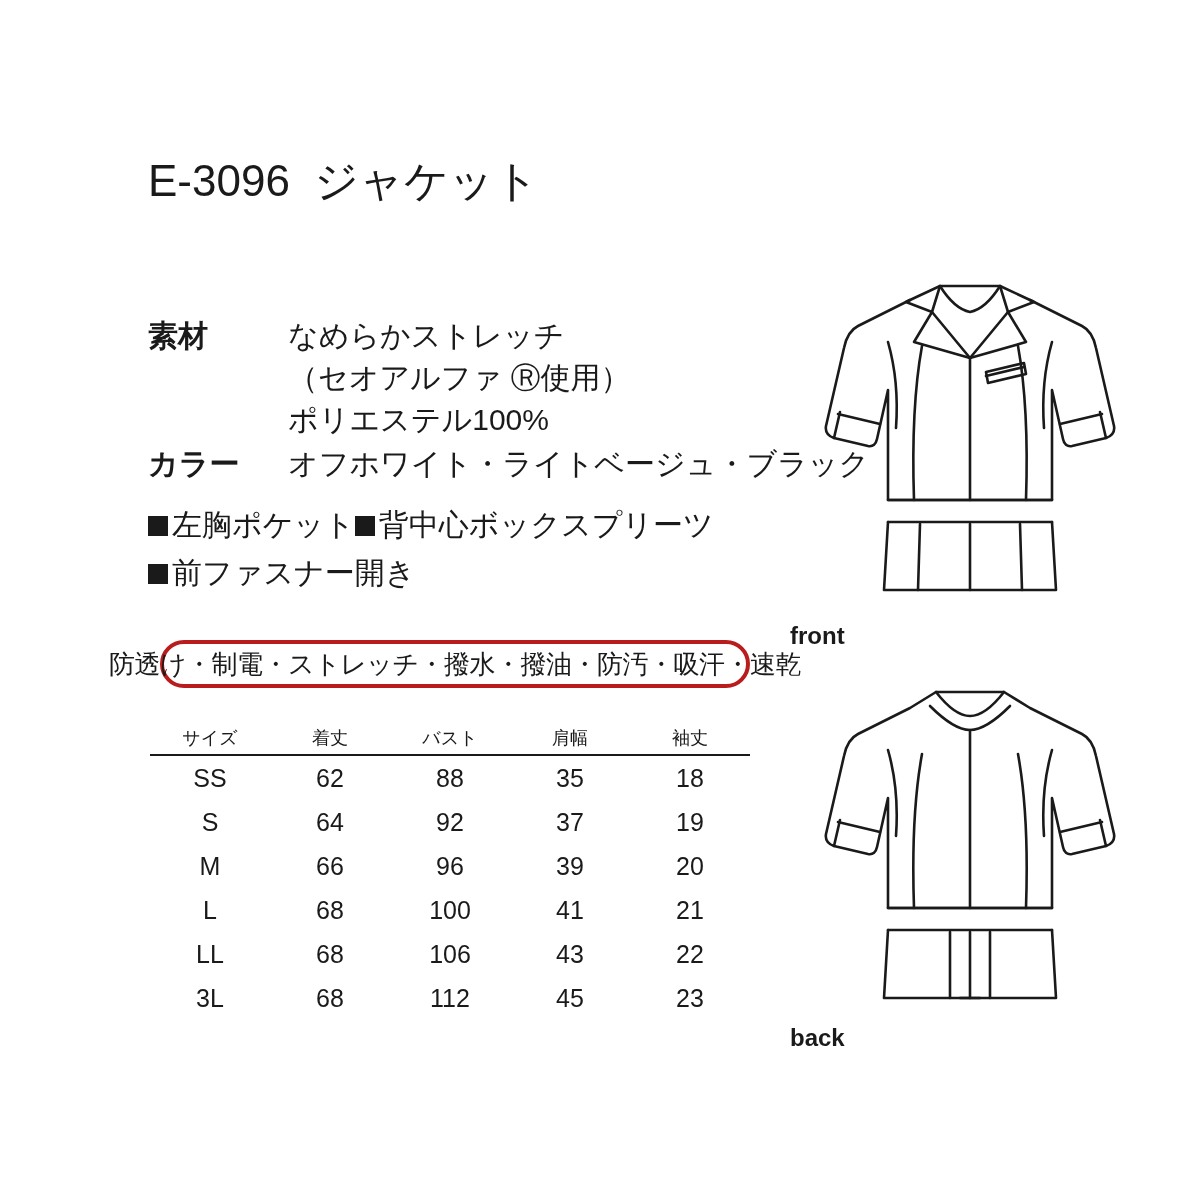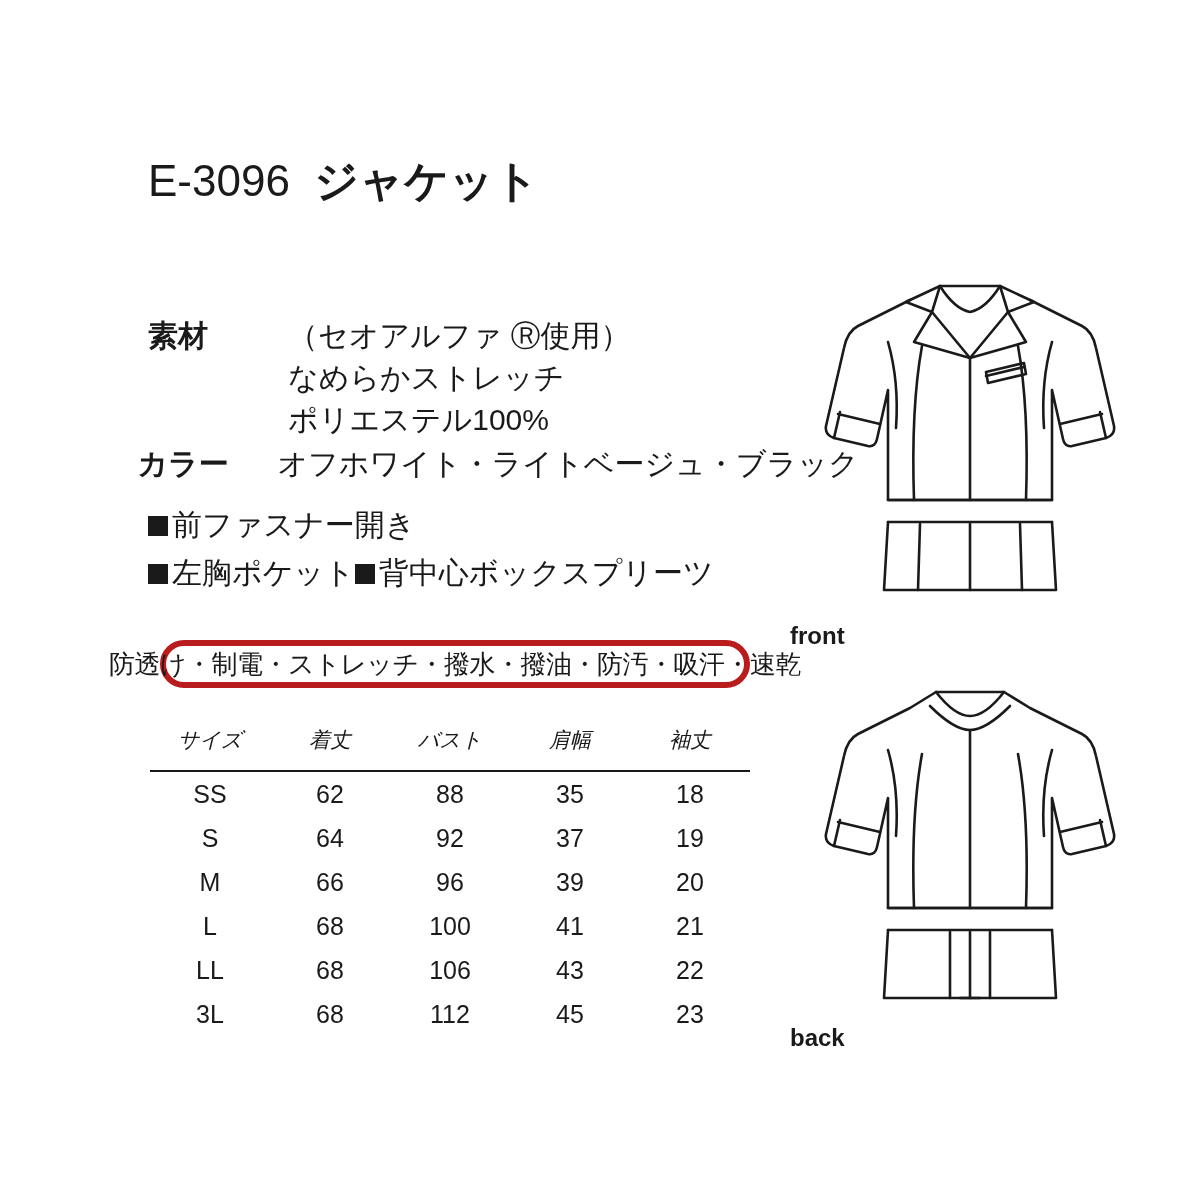--- a/index.html
+++ b/index.html
@@ -27,36 +27,35 @@
     top: 152px;
     font-size: 44px;
     font-weight: bold;
     letter-spacing: 0px;
     white-space: nowrap;
   }
   .title .code {
     font-weight: normal;
   }
   .title .name {
-    font-weight: bold;
+    font-weight: normal;
     margin-left: 24px;
   }
 
   
   .specs {
     position: absolute;
     left: 148px;
     top: 315px;
     width: 700px;
   }
   .spec-row {
     display: flex;
     align-items: flex-start;
     margin-bottom: 2px;
-    justify-content: center;
   }
   .spec-label {
     width: 140px;
     flex: 0 0 140px;
     font-size: 30px;
     font-weight: bold;
     line-height: 42px;
   }
   .spec-values {
     flex: 1;
@@ -84,21 +83,21 @@
     top: 1px;
   }
 
   
   .features {
     position: absolute;
     left: 160px;
     top: 640px;
     width: 590px;
     height: 48px;
-    border: 6px solid #b91c1c;
+    border: 4px solid #b91c1c;
     border-radius: 24px;
     display: flex;
     align-items: center;
     justify-content: center;
     box-sizing: border-box;
   }
   .features-text {
     font-size: 26px;
     letter-spacing: -0.5px;
     white-space: nowrap;
@@ -114,23 +113,22 @@
   }
   .size-table th,
   .size-table td {
     font-size: 25px;
     font-weight: normal;
     text-align: center;
     padding: 8px 0 7px 0;
     border: none;
   }
   .size-table thead th {
-    font-size: 21px;
-    padding-bottom: 16px;
-    font-style: italic;
+    font-size: 18px;
+    padding-bottom: 4px;
   }
   .size-table thead tr {
     border-bottom: 2px solid #1a1a1a;
   }
   .size-table th.col-size,
   .size-table td.col-size {
     width: 120px;
   }
   .size-table th.col-num,
   .size-table td.col-num {
@@ -164,39 +162,39 @@
 
   <div class="title">
     <span class="code">E-3096</span><span class="name">ジャケット</span>
   </div>
 
   <div class="specs">
 
     <div class="spec-row">
       <div class="spec-label">素材</div>
       <div class="spec-values">
+        <div class="spec-value">なめらかストレッチ</div>
         <div class="spec-value">（セオアルファ Ⓡ使用）</div>
-        <div class="spec-value">なめらかストレッチ</div>
         <div class="spec-value">ポリエステル100%</div>
       </div>
     </div>
 
     <div class="spec-row">
       <div class="spec-label">カラー</div>
       <div class="spec-values">
         <div class="spec-value">オフホワイト・ライトベージュ・ブラック</div>
       </div>
     </div>
 
     <div class="bullets">
       <div class="bullet-line">
-        <span class="sq"></span><span>前ファスナー開き</span>
+        <span class="sq"></span><span>左胸ポケット</span><span class="sq"></span><span>背中心ボックスプリーツ</span>
       </div>
       <div class="bullet-line">
-        <span class="sq"></span><span>左胸ポケット</span><span class="sq"></span><span>背中心ボックスプリーツ</span>
+        <span class="sq"></span><span>前ファスナー開き</span>
       </div>
     </div>
 
   </div>
 
   <div class="features">
     <span class="features-text">防透け・制電・ストレッチ・撥水・撥油・防汚・吸汗・速乾</span>
   </div>
 
   <table class="size-table">

